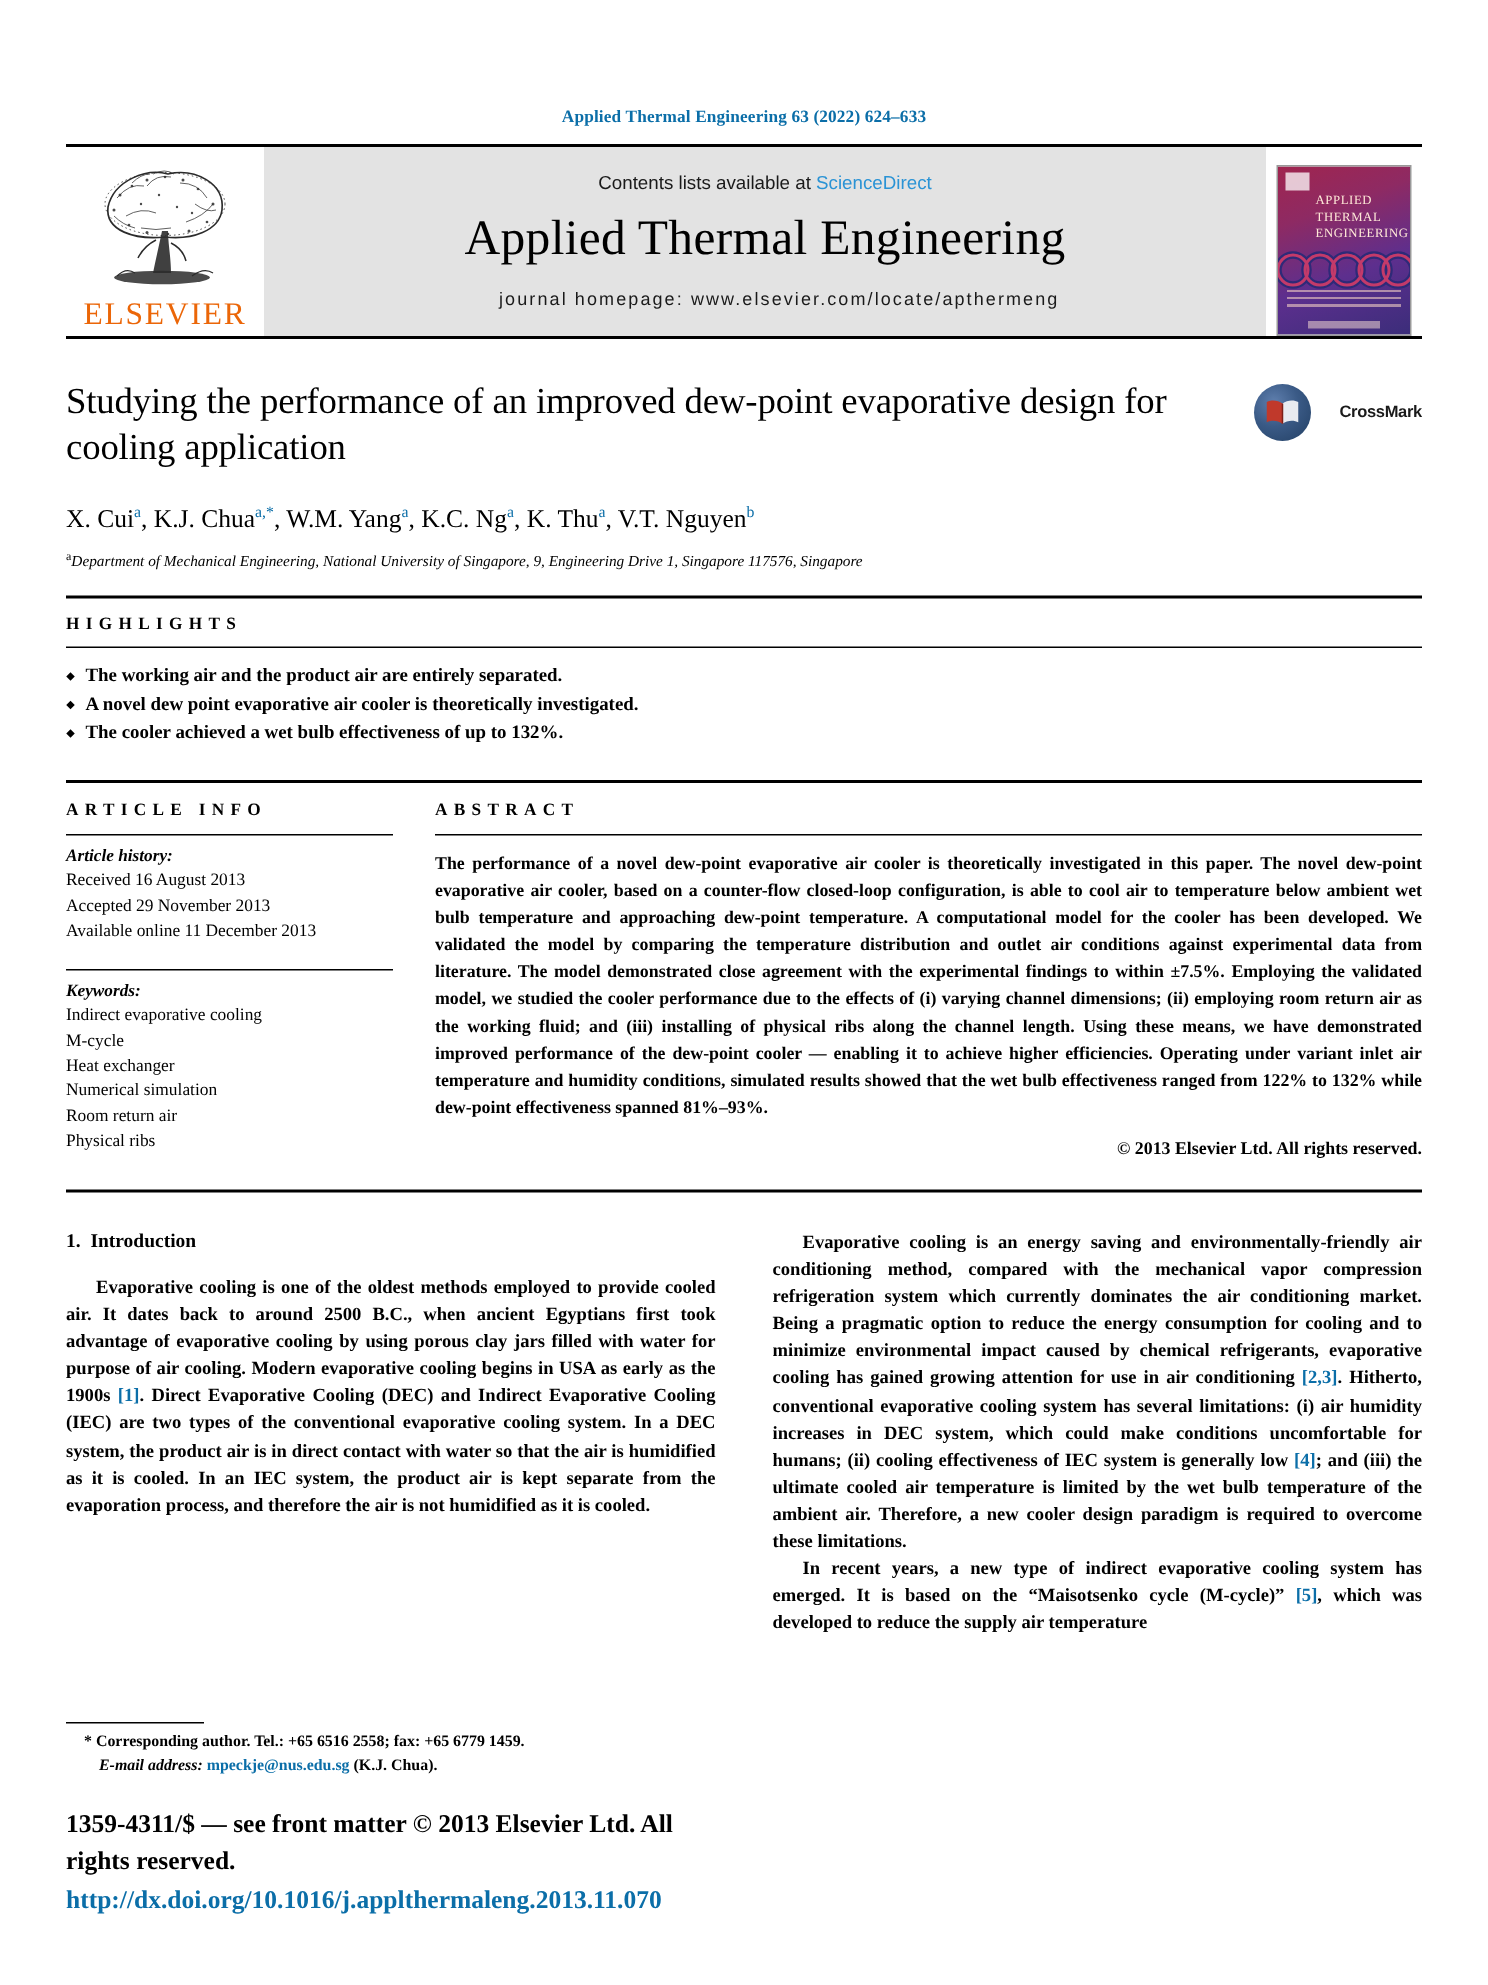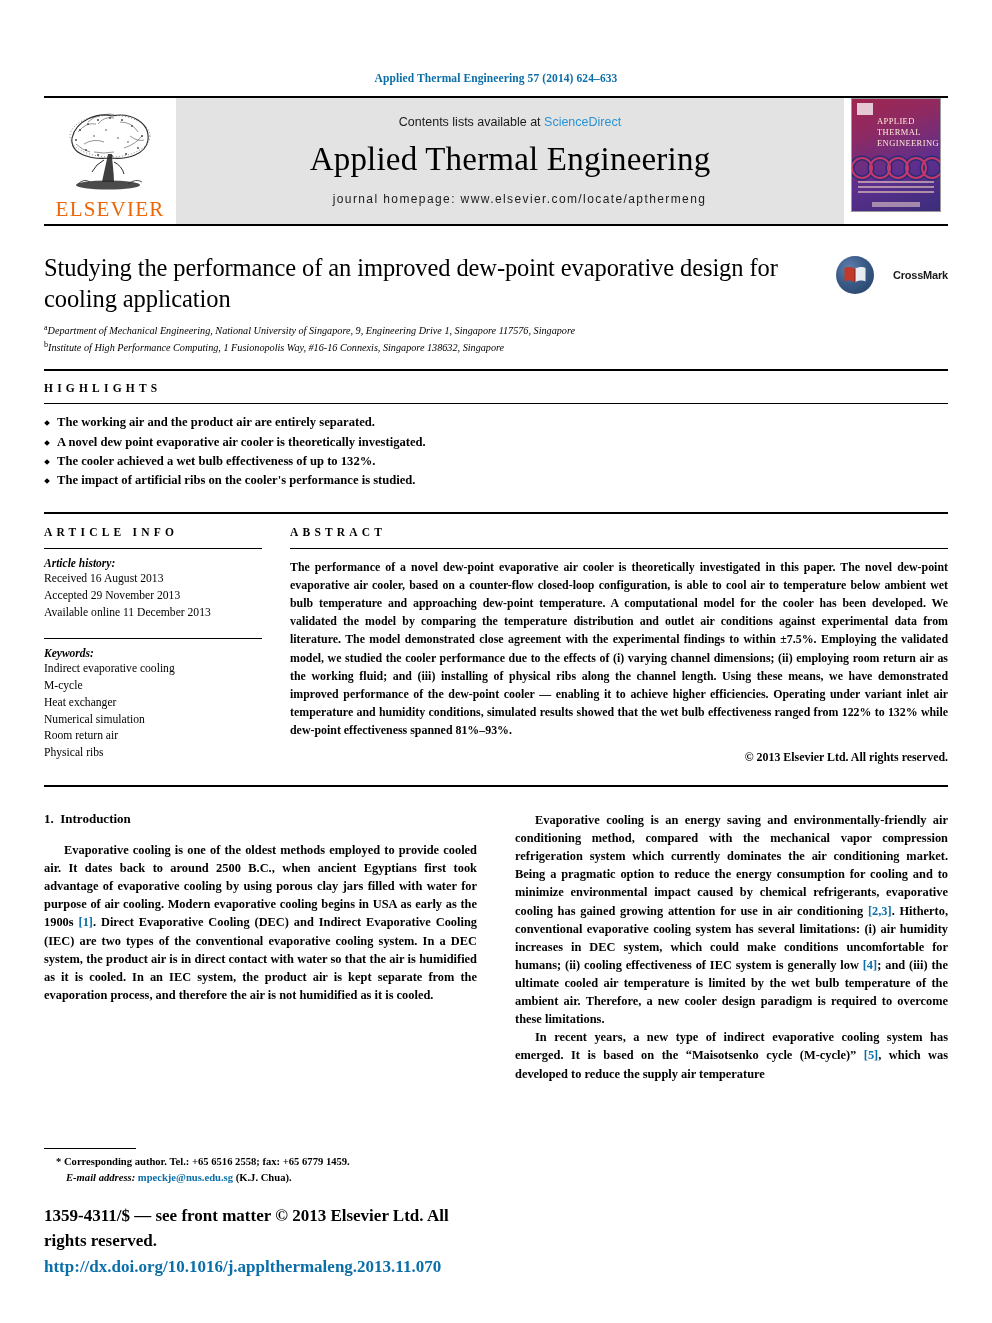--- a/index.html
+++ b/index.html
@@ -90,21 +90,21 @@
     font-family: "Liberation Sans", sans-serif;
     font-size: 12px;
     letter-spacing: 1.4px;
     color: #1a1a1a;
     margin-left: 19px;
   }
   .cover-thumb {
     width: 104px;
     flex: 0 0 104px;
     display:flex;
-    align-items:flex-start;
+    align-items:flex-end;
     justify-content:center;
   }
   .cover-inner {
     width: 88px;
     height: 112px;
     border: 1px solid #999;
     position: relative;
     overflow: hidden;
     background: linear-gradient(160deg, #a0254f 0%, #8e2a63 28%, #5d2f8e 62%, #3b2d7a 100%);
   }
@@ -352,21 +352,21 @@
     font-weight: bold;
     line-height: 1.5;
   }
   .issn-doi { color: #0b6ea8; }
 </style>
 </head>
 <body>
 
 <div class="page">
 
-  <div class="running-head">Applied Thermal Engineering 57 (2014) 624–633</div>
+  <div class="running-head">Applied Thermal Engineering 63 (2022) 624–633</div>
 
   <div class="masthead">
 
     <div class="elsevier-logo">
       <svg class="tree-svg" width="104" height="88" viewBox="0 0 104 88">
         <g fill="#2b2b2b">
           <ellipse cx="52" cy="26" rx="40" ry="21" fill="none" stroke="#333" stroke-width="0.6" stroke-dasharray="1 2"></ellipse>
           <path d="M14 28 C18 10, 40 2, 54 6 C72 2, 92 12, 90 30 C88 44, 70 50, 52 48 C32 50, 12 44, 14 28 Z" fill="none" stroke="#2b2b2b" stroke-width="1.1"></path>
           <g stroke="#2b2b2b" stroke-width="0.55" fill="none" opacity="0.9">
             <path d="M20 22 q8 -10 18 -8 M26 34 q10 -6 20 -2 M62 12 q12 0 18 10 M66 38 q12 -4 18 -12 M40 14 q6 -8 16 -6 M36 42 q10 2 20 0"></path>
@@ -447,33 +447,32 @@
         <svg width="24" height="20" viewBox="0 0 24 20">
           <path d="M12 4 C9 1.5, 4 1.5, 1.5 3 L1.5 16.5 C4 15, 9 15, 12 17.5 Z" fill="#c0392b"></path>
           <path d="M12 4 C15 1.5, 20 1.5, 22.5 3 L22.5 16.5 C20 15, 15 15, 12 17.5 Z" fill="#e8ebf0"></path>
           <path d="M12 4 L12 17.5" stroke="#7d2018" stroke-width="1"></path>
         </svg>
       </div>
       <span class="cm-word">CrossMark</span>
     </div>
   </div>
 
+  <div class="authors">X. Cui<sup>a</sup>, K.J. Chua<sup>a,*</sup>, W.M. Yang<sup>a</sup>, K.C. Ng<sup>a</sup>, K. Thu<sup>a</sup>, V.T. Nguyen<sup>b</sup></div>
   <div class="affiliations">
     <div><sup>a</sup><span>Department of Mechanical Engineering, National University of Singapore, 9, Engineering Drive 1, Singapore 117576, Singapore</span></div>
-    <div><sup>b</sup><span>Institute of High Performance Computing, 1 Fusionopolis Way, #16-16 Connexis, Singapore 138632, Singapore</span></div>
   </div>
 
   <div class="highlights-wrap">
     <div class="sec-label">HIGHLIGHTS</div>
     <div class="highlights-rule"></div>
     <ul class="hl-list">
       <li>The working air and the product air are entirely separated.</li>
       <li>A novel dew point evaporative air cooler is theoretically investigated.</li>
       <li>The cooler achieved a wet bulb effectiveness of up to 132%.</li>
-      <li>The impact of artificial ribs on the cooler's performance is studied.</li>
     </ul>
   </div>
 
   <div class="info-abstract">
     <div class="article-info">
       <div class="sec-label">ARTICLE INFO</div>
       <div class="ai-rule"></div>
       <div class="ai-head">Article history:</div>
       <div class="ai-line">Received 16 August 2013</div>
       <div class="ai-line">Accepted 29 November 2013</div>

